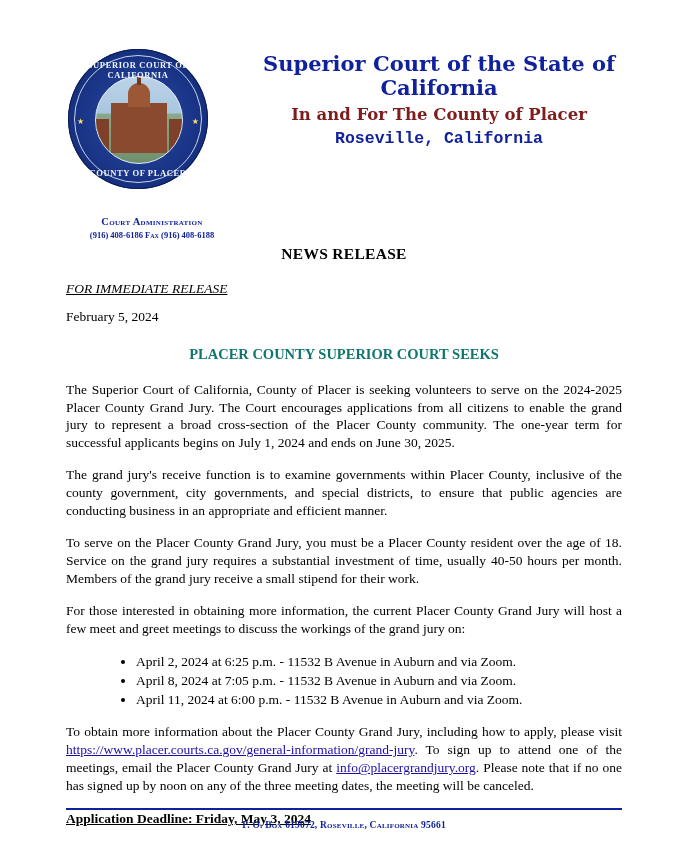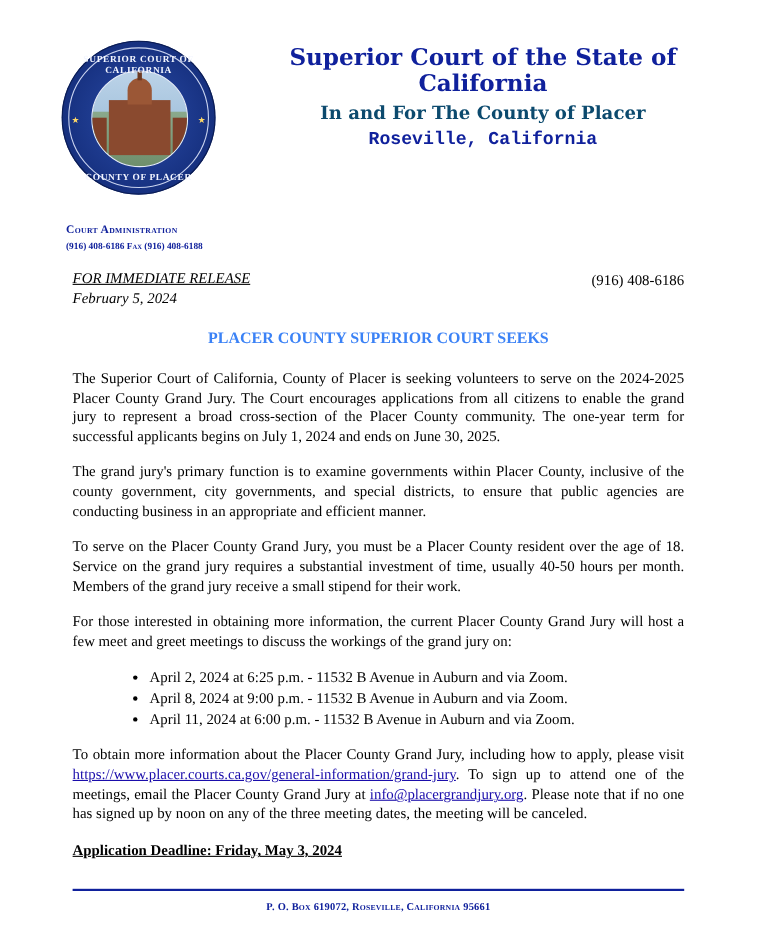--- a/index.html
+++ b/index.html
@@ -13,21 +13,21 @@
     font-family: "Liberation Serif", serif;
     color: #000000;
     position: relative;
     overflow: hidden;
   }
   .page {
     position: relative;
     width: 688px;
     height: 851px;
     box-sizing: border-box;
-    padding: 4px;
+    padding: 16px;
   }
 
   
   .header {
     position: relative;
     height: 180px;
   }
   .seal {
     position: absolute;
     left: 52px;
@@ -130,39 +130,39 @@
     font-weight: bold;
     font-size: 21px;
     color: #10219c;
     letter-spacing: 0px;
     line-height: 1.15;
   }
   .court-title-2 {
     font-family: "DejaVu Serif", serif;
     font-weight: bold;
     font-size: 16.5px;
-    color: #0c4a6e;
+    color: #7f1d1d;
     margin-top: 5px;
     line-height: 1.2;
   }
   .court-title-3 {
     font-family: Liberation Mono, monospace;
     font-weight: bold;
     font-size: 16.5px;
     color: #10219c;
     margin-top: 4px;
     line-height: 1.2;
   }
 
   .admin-block {
     position: absolute;
     left: 56px;
     top: 200px;
     width: 160px;
-    text-align: left;
+    text-align: center;
   }
   .admin-title {
     color: #10219c;
     font-weight: bold;
     font-size: 10.5px;
     font-variant: small-caps;
     letter-spacing: 0.3px;
   }
   .admin-phone {
     color: #10219c;
@@ -193,29 +193,29 @@
     font-size: 13.5px;
     margin-bottom: 20px;
   }
   .meta-left { text-align: left; }
   .meta-right { text-align: right; }
   .fir {
     font-style: italic;
     text-decoration: underline;
     display: block;
   }
-  .date { display: block; margin-top: 2px; font-style: italic; }
+  .date { display: block; margin-top: 12px; }
   .contact-line { display: block; }
   .contact-phone { display: block; margin-top: 2px; }
 
   .headline {
     text-align: center;
     font-weight: bold;
     font-size: 14.5px;
-    color: #3b82f6;
+    color: #0f766e;
     line-height: 1.35;
     margin-bottom: 16px;
   }
   p.body-para {
     font-size: 13.5px;
     line-height: 1.33;
     text-align: justify;
     margin: 0 0 14px 0;
   }
   ul.meetings {
@@ -288,43 +288,43 @@
 
     <div class="admin-block">
       <div class="admin-title">Court Administration</div>
       <div class="admin-phone">(916) 408-6186  Fax (916) 408-6188</div>
     </div>
 
   </div>
 
   <div class="content">
 
+    <div class="news-release">NEWS RELEASE</div>
 
     <div class="meta-row">
       <div class="meta-left">
         <span class="fir">FOR IMMEDIATE RELEASE</span>
         <span class="date">February 5, 2024</span>
       </div>
       <div class="meta-right">
-        <span class="contact-phone">(916) 408-6186</span>
       </div>
     </div>
 
     <div class="headline">
       <div>PLACER COUNTY SUPERIOR COURT SEEKS</div>
     </div>
 
     <p class="body-para">The Superior Court of California, County of Placer is seeking volunteers to serve on the 2024-2025 Placer County Grand Jury. The Court encourages applications from all citizens to enable the grand jury to represent a broad cross-section of the Placer County community. The one-year term for successful applicants begins on July 1, 2024 and ends on June 30, 2025.</p>
-    <p class="body-para">The grand jury's primary function is to examine governments within Placer County, inclusive of the county government, city governments, and special districts, to ensure that public agencies are conducting business in an appropriate and efficient manner.</p>
+    <p class="body-para">The grand jury's receive function is to examine governments within Placer County, inclusive of the county government, city governments, and special districts, to ensure that public agencies are conducting business in an appropriate and efficient manner.</p>
     <p class="body-para">To serve on the Placer County Grand Jury, you must be a Placer County resident over the age of 18. Service on the grand jury requires a substantial investment of time, usually 40-50 hours per month. Members of the grand jury receive a small stipend for their work.</p>
     <p class="body-para">For those interested in obtaining more information, the current Placer County Grand Jury will host a few meet and greet meetings to discuss the workings of the grand jury on:</p>
 
     <ul class="meetings">
       <li>April 2, 2024 at 6:25 p.m. - 11532 B Avenue in Auburn and via Zoom.</li>
-      <li>April 8, 2024 at 9:00 p.m. - 11532 B Avenue in Auburn and via Zoom.</li>
+      <li>April 8, 2024 at 7:05 p.m. - 11532 B Avenue in Auburn and via Zoom.</li>
       <li>April 11, 2024 at 6:00 p.m. - 11532 B Avenue in Auburn and via Zoom.</li>
     </ul>
 
     <p class="body-para"><span>To obtain more information about the Placer County Grand Jury, including how to apply, please visit </span><a class="doc-link" href="#">https://www.placer.courts.ca.gov/general-information/grand-jury</a><span>. To sign up to attend one of the meetings, email the Placer County Grand Jury at </span><a class="doc-link" href="#">info@placergrandjury.org</a><span>. Please note that if no one has signed up by noon on any of the three meeting dates, the meeting will be canceled.</span></p>
 
     <div class="deadline">Application Deadline: Friday, May 3, 2024</div>
 
   </div>
 
   <div class="footer">

